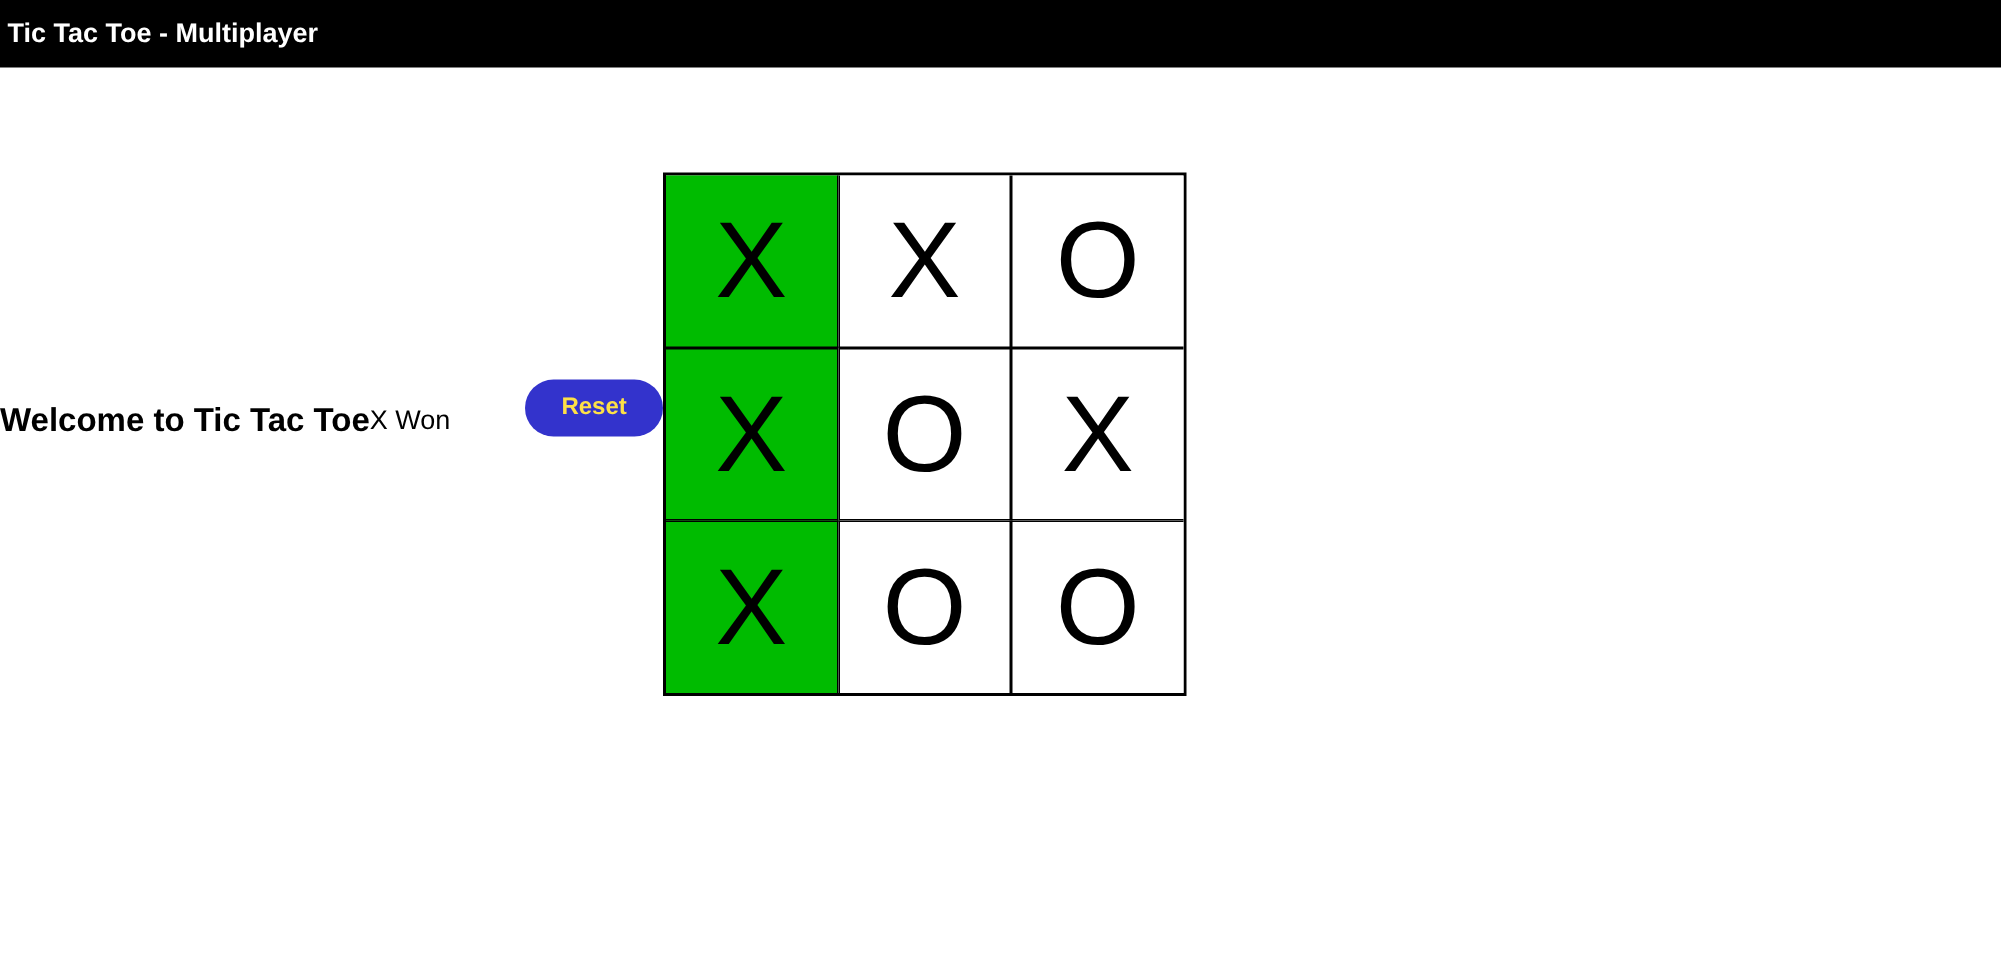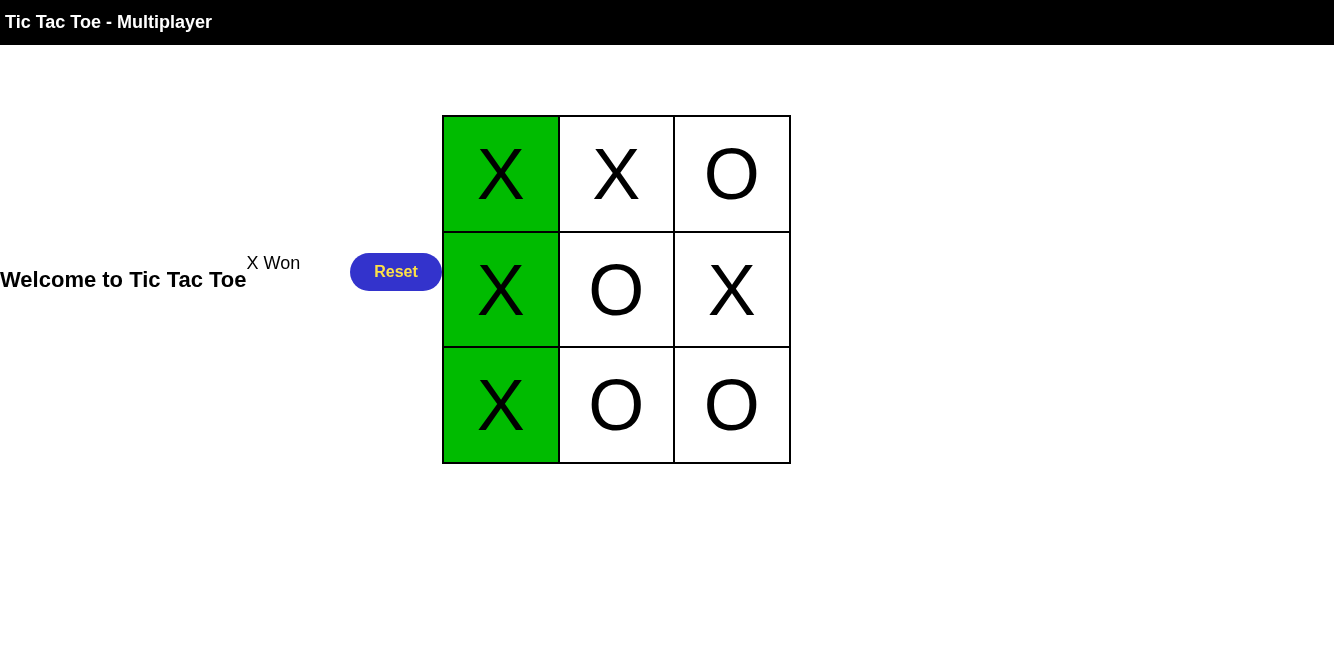--- a/index.html
+++ b/index.html
@@ -32,21 +32,21 @@
 
     .welcome-title {
       font-size: 22px;
       font-weight: bold;
       margin-bottom: 20px;
       color: #000000;
     }
 
     .status-row {
       display: flex;
-      align-items: flex-start;
+      align-items: flex-end;
       gap: 50px;
       margin-bottom: 35px;
     }
 
     .status-text {
       font-size: 18px;
       color: #000000;
     }
 
     .reset-button {

